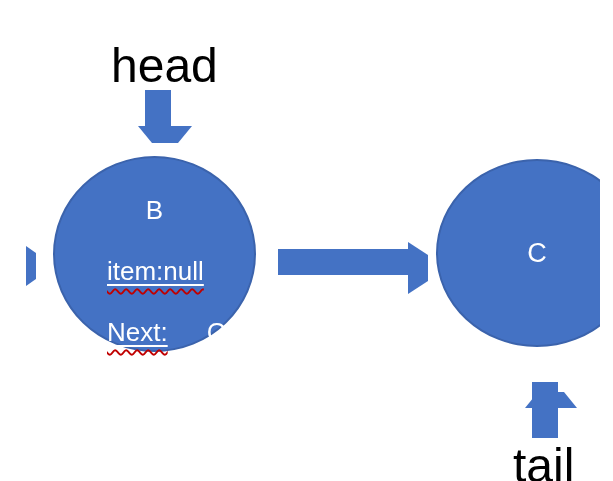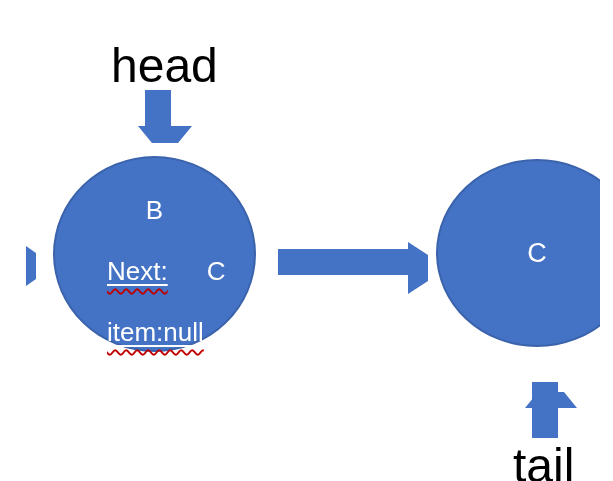--- a/index.html
+++ b/index.html
@@ -122,22 +122,22 @@
 
   <div class="arrow" id="head-arrow">
     <div class="shaft"></div>
     <div class="tri"></div>
   </div>
 
   <div class="tri" id="edge-arrowhead"></div>
 
   <div class="node" id="node-b">
     <span class="node-line">B</span>
+    <span class="node-line"><span class="solid-u"><span class="wavy-u">item:null</span></span></span>
     <span class="node-line"><span class="solid-u"><span class="wavy-u">Next:</span></span><span>C</span></span>
-    <span class="node-line"><span class="solid-u"><span class="wavy-u">item:null</span></span></span>
   </div>
 
   <div class="arrow" id="bc-arrow">
     <div class="shaft"></div>
     <div class="tri"></div>
   </div>
 
   <div class="node" id="node-c">
     <span class="node-line">C</span>
   </div>

